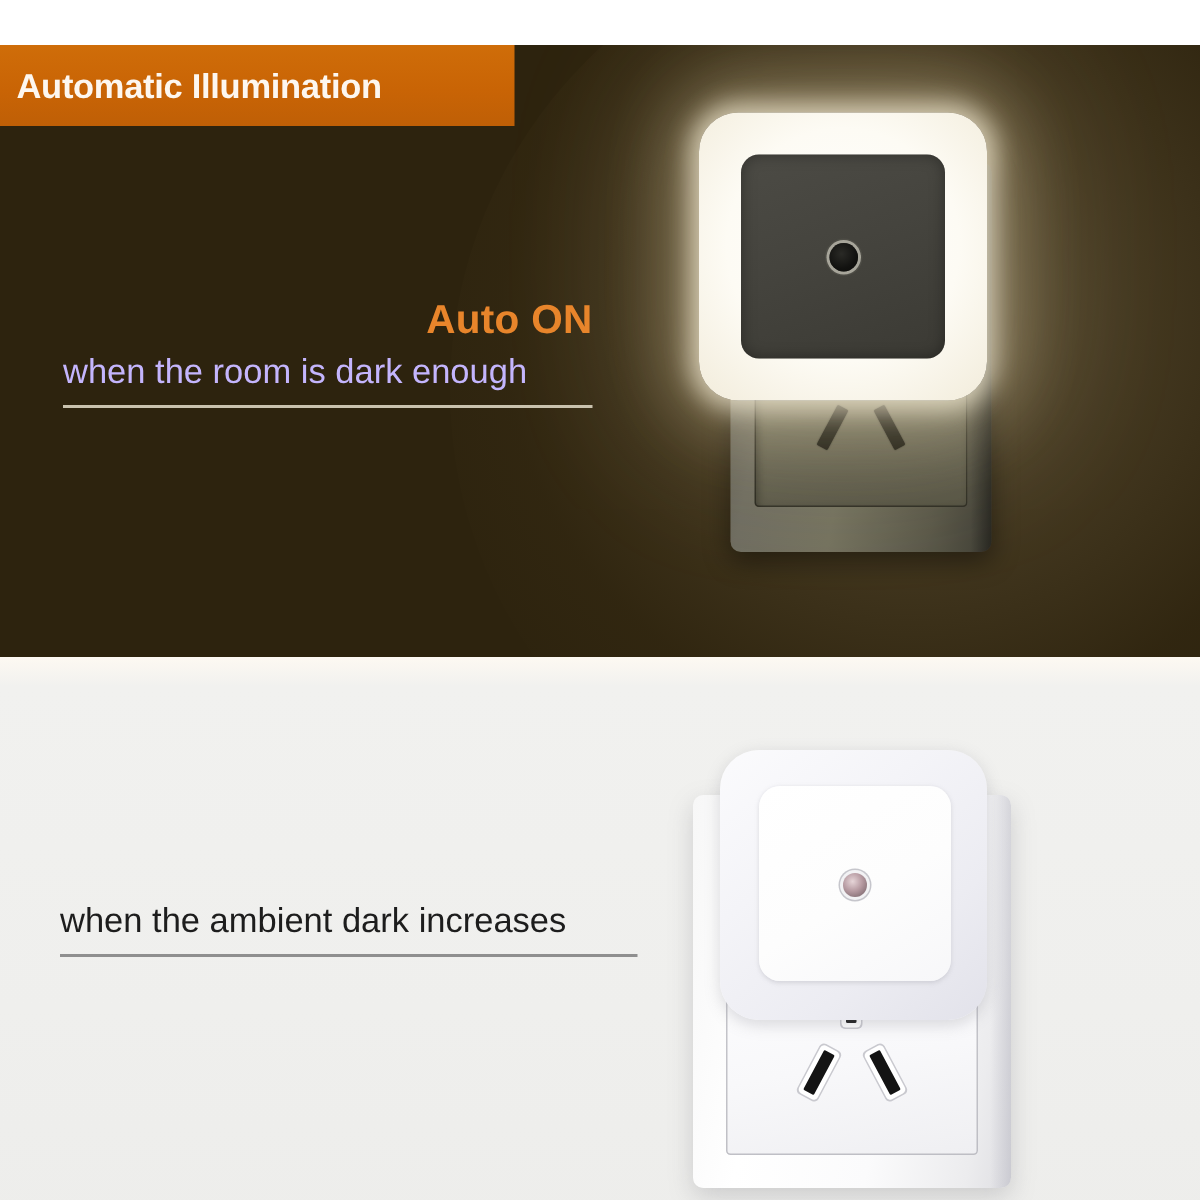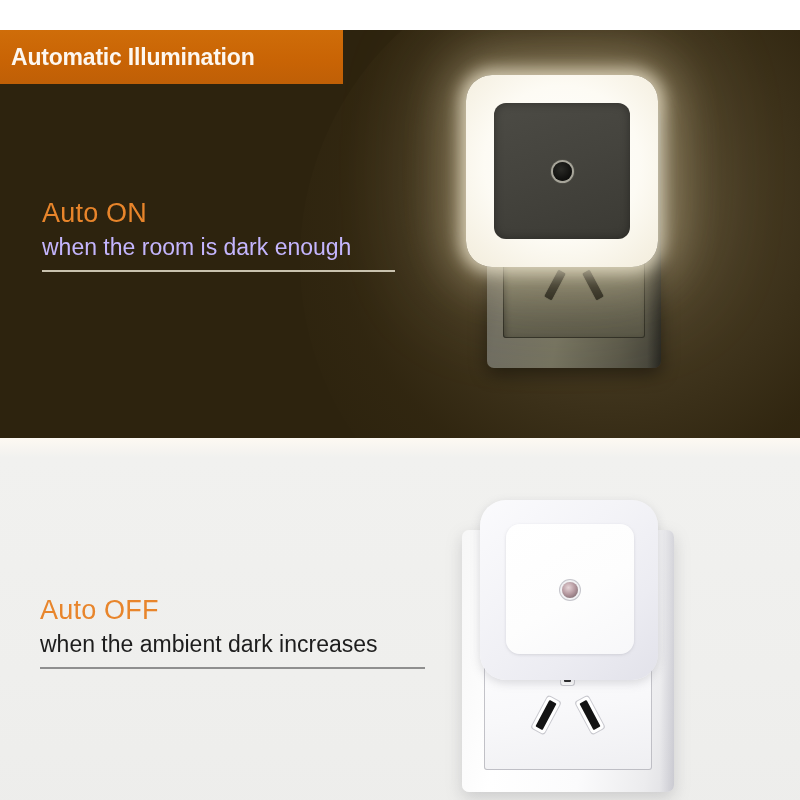--- a/index.html
+++ b/index.html
@@ -52,23 +52,24 @@
     color: #fdf7f0;
     font-size: 23px;
     font-weight: bold;
     letter-spacing: -0.2px;
     white-space: nowrap;
   }
 
   .caption-block { position: absolute; }
   .caption-title {
     font-size: 27px;
-    font-weight: normal;
+    font-weight: bold;
     letter-spacing: 0.2px;
     white-space: nowrap;
+    text-align: right;
   }
   .caption-sub {
     font-size: 23px;
     white-space: nowrap;
   }
   .caption-rule {
     height: 2px;
     margin-top: 9px;
   }
 
@@ -245,19 +246,18 @@
       </div>
     </div>
 
     <div class="nightlight off" style="top:62px;">
       <div class="face">
         <div class="sensor light-eye"></div>
       </div>
     </div>
 
     <div class="caption-block cap-bot" style="top:157px;">
-      <div class="caption-title">Auto OFF</div>
       <div class="caption-sub">when the ambient dark increases</div>
       <div class="caption-rule"></div>
     </div>
   </div>
 
 </div>
 
 </body></html>

